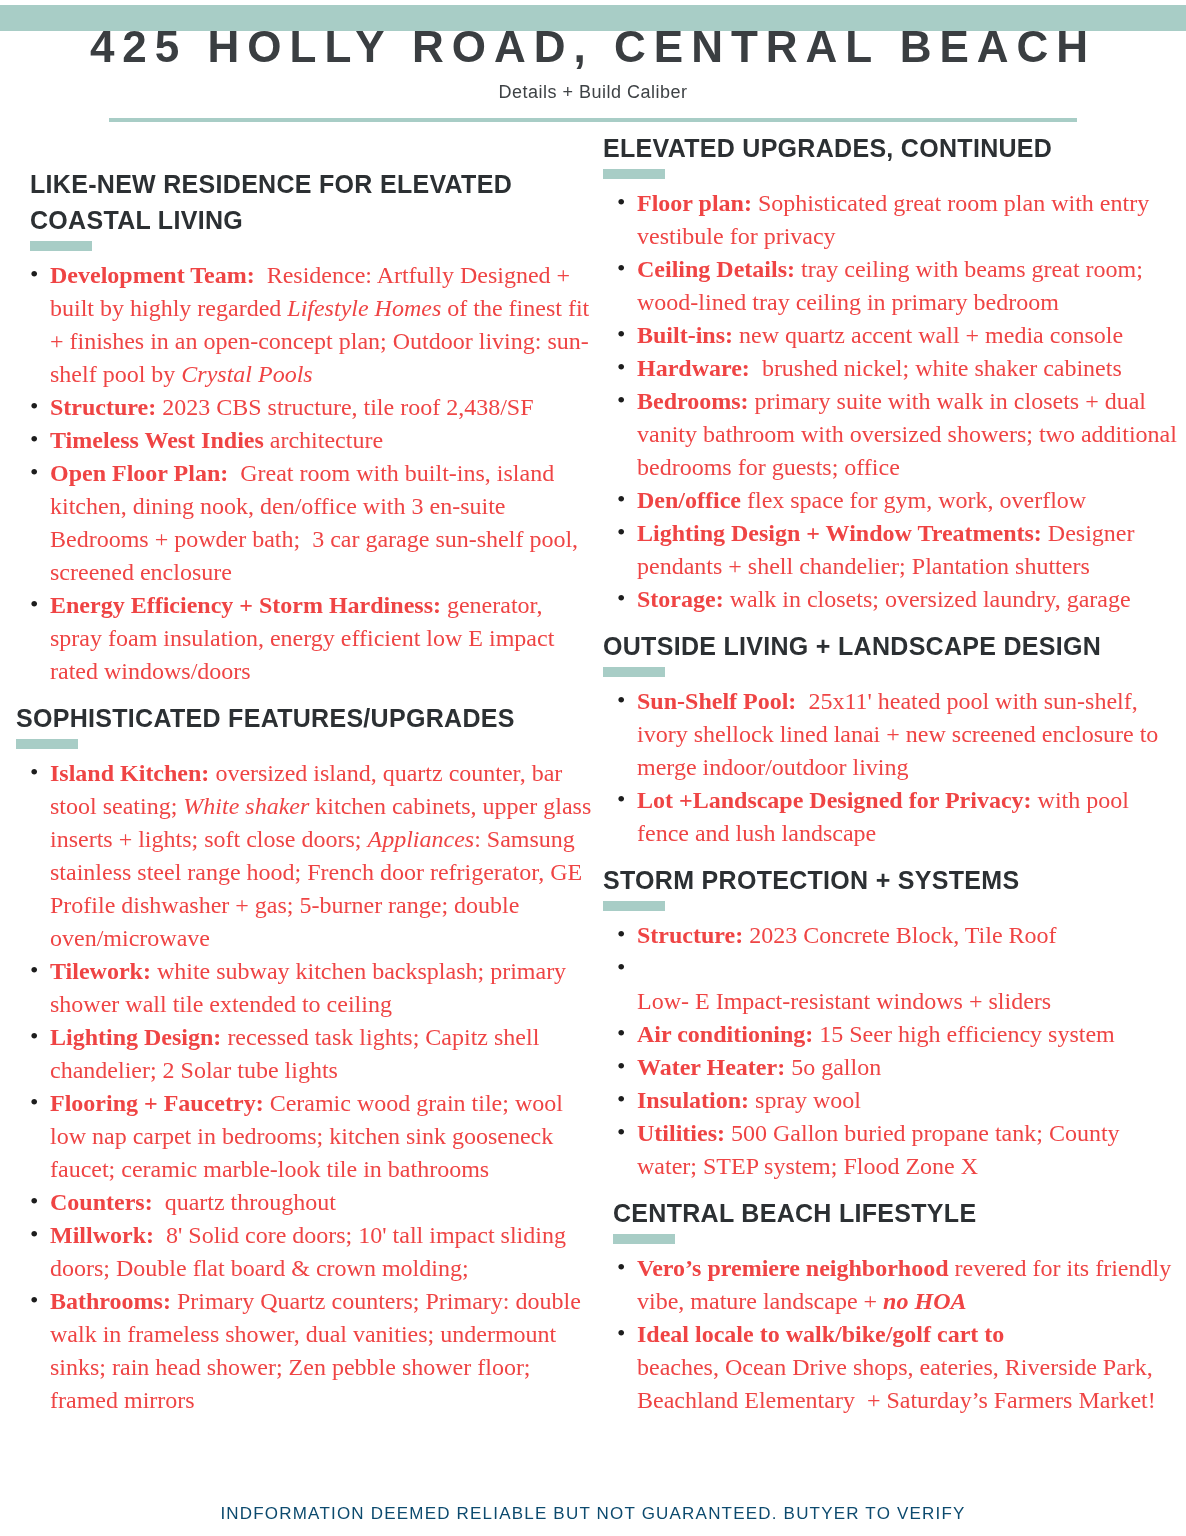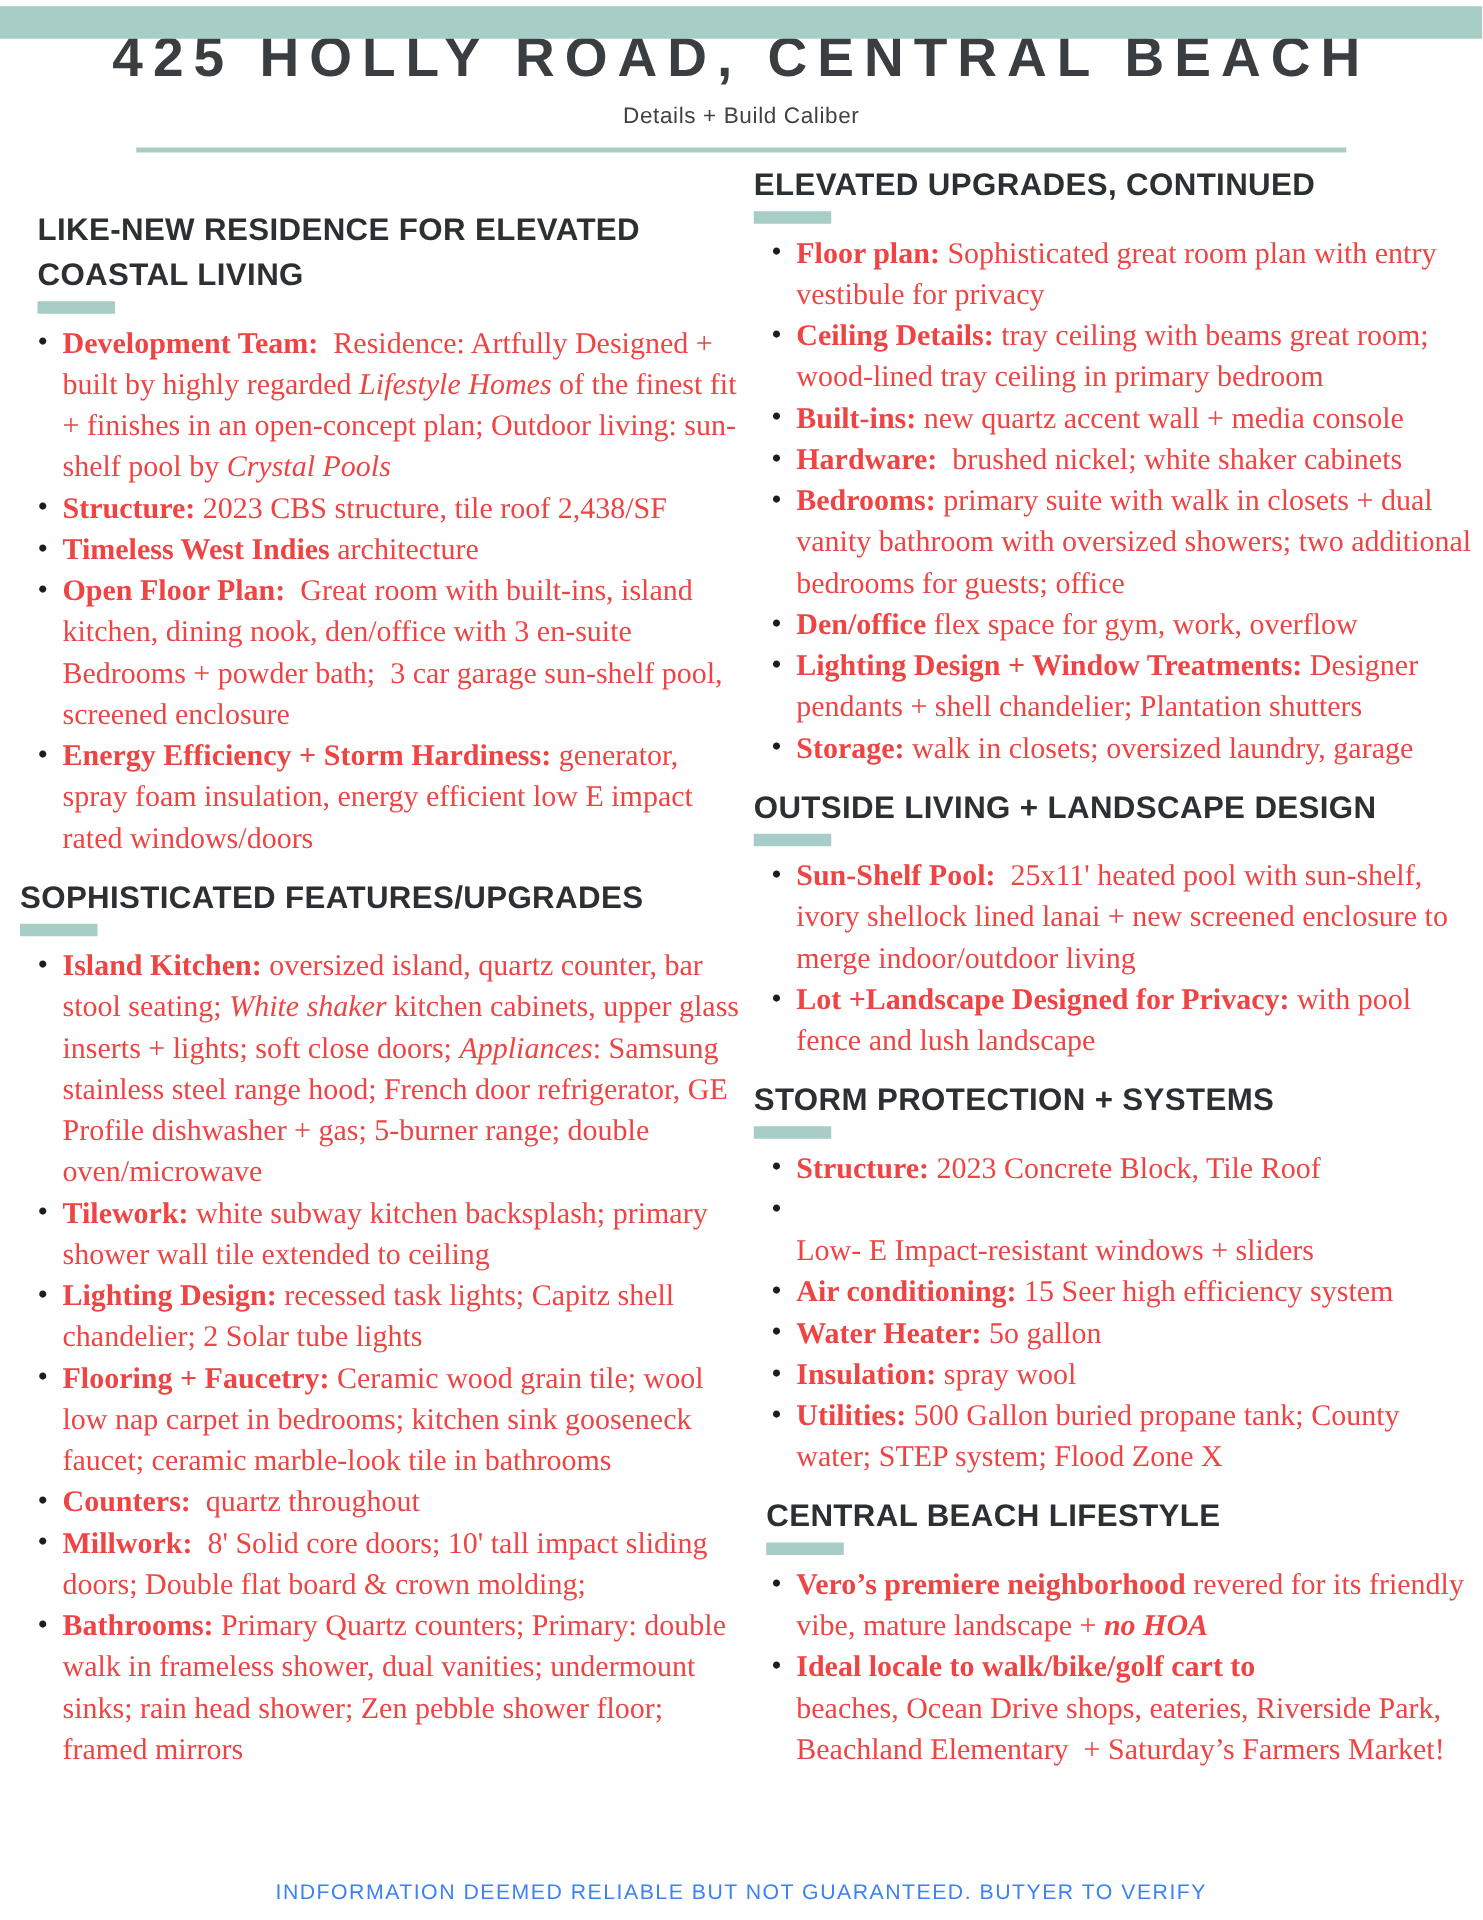--- a/index.html
+++ b/index.html
@@ -33,21 +33,21 @@
   ul.bullets{margin:8px 0 0;padding:0 0 0 14px;list-style:none;
     font-size:24px;line-height:33px;color:#ef4444;}
   ul.bullets li{position:relative;padding-left:20px;white-space:pre-wrap;margin:0;}
   ul.bullets li::before{content:"\2022";position:absolute;left:0;top:-1px;color:#1d1d1d;}
 
   .seg-b{font-weight:700;}
   .seg-i{font-style:italic;}
   .seg-bi{font-weight:700;font-style:italic;font-family:Liberation Serif, serif;}
 
   .footer{position:absolute;left:0;right:0;bottom:12px;text-align:center;
-    font-family:"Liberation Sans",sans-serif;font-size:17px;letter-spacing:1.2px;color:#3b82f6;}
+    font-family:"Liberation Sans",sans-serif;font-size:17px;letter-spacing:1.2px;color:#0c4a6e;}
 </style>
 </head>
 <body>
 
 <div class="page">
   <div class="top-bar"></div>
 
   <header>
     <h1 class="page-title">425 HOLLY ROAD, CENTRAL BEACH</h1>
     <div class="subtitle">Details + Build Caliber</div>

